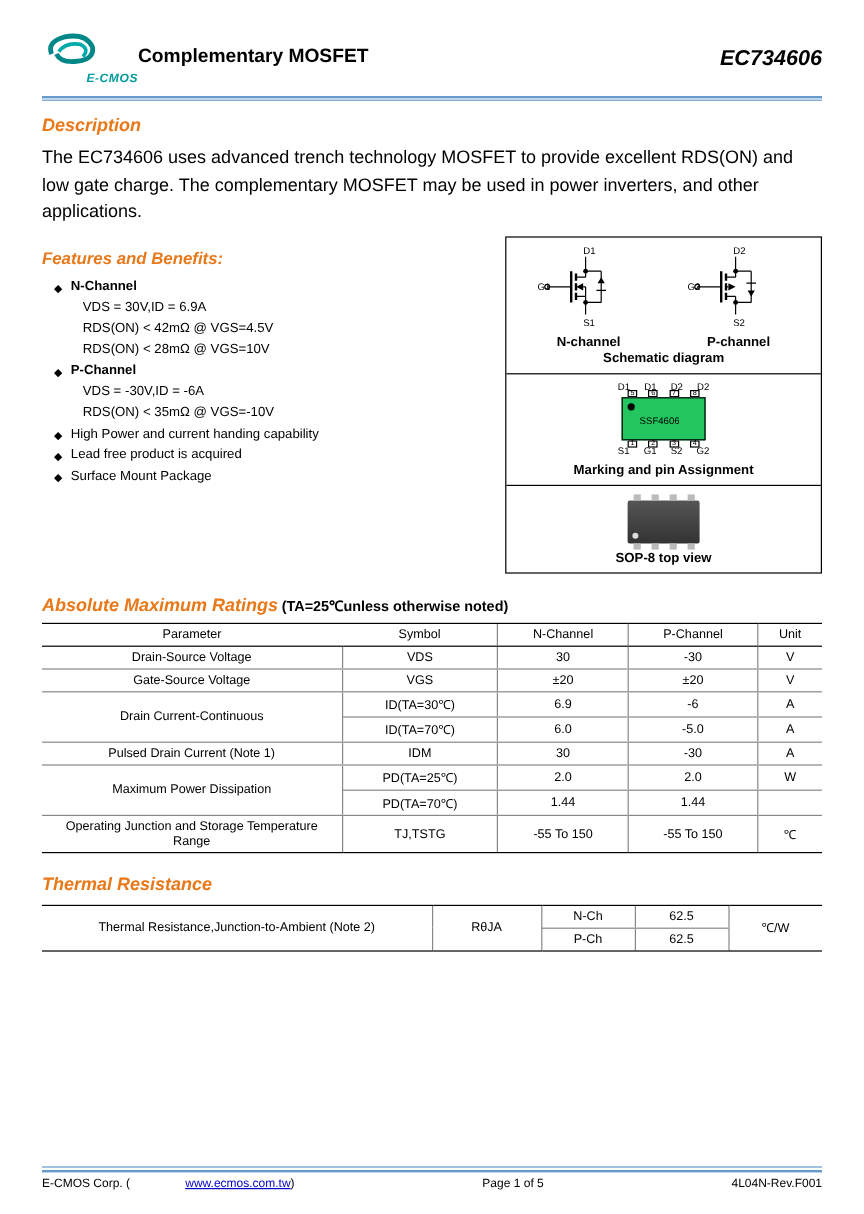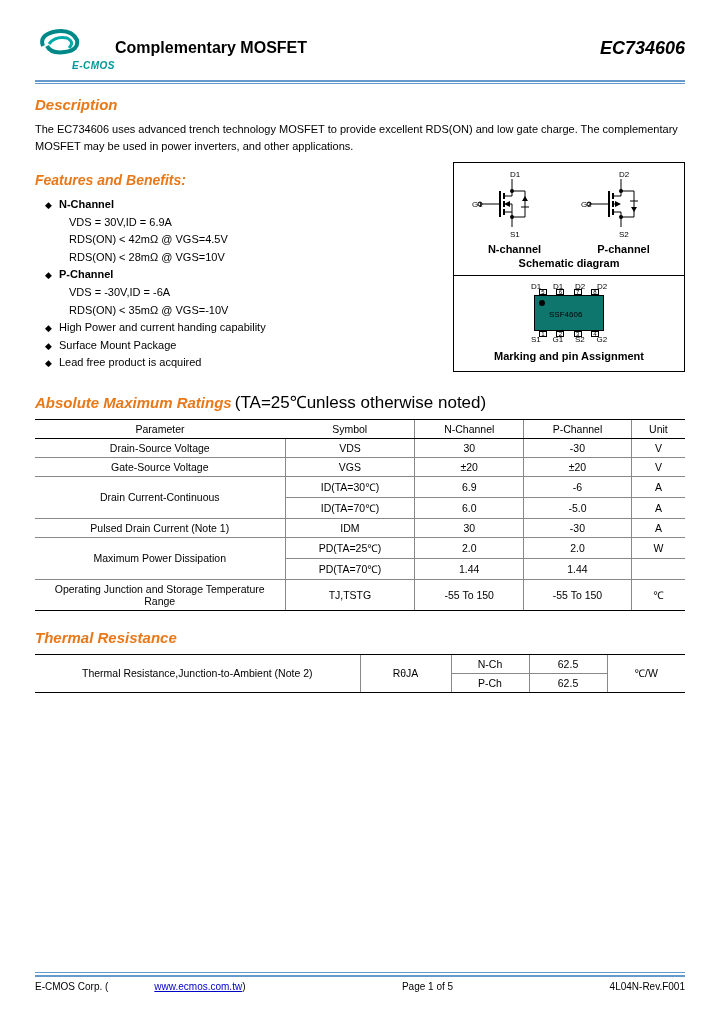--- a/index.html
+++ b/index.html
@@ -16,46 +16,46 @@
   .header { display: flex; align-items: center; height: 56px; position: relative; }
   .logo { width: 80px; }
   .logo-swirl { width: 48px; height: 32px; position: relative; }
   .logo-text { font-size: 10px; font-style: italic; color: #009999; font-weight: bold; letter-spacing: 0.5px; text-align: right; }
   .header-title { flex: 1; text-align: left; font-size: 16px; font-weight: bold; }
   .part-number { font-size: 18px; font-weight: bold; font-style: italic; }
   .hr-double { margin: 4px 0 12px 0; }
   .hr-double .line1 { height: 2px; background: #6699cc; margin-bottom: 1px; }
   .hr-double .line2 { height: 1px; background: #6699cc; }
   .section-title { color: #e87818; font-weight: bold; font-size: 15px; font-style: italic; margin: 10px 0 8px 0; }
-  .body-text { font-size: 11px; line-height: 1.5; margin-bottom: 8px; }
+  .body-text { font-size: 15px; line-height: 1.5; margin-bottom: 8px; }
   .features-row { display: flex; gap: 12px; }
   .features-col { flex: 1; }
   .features-list { list-style: none; padding-left: 10px; }
   .features-list li { font-size: 11px; line-height: 1.6; position: relative; padding-left: 14px; }
   .features-list li.bullet::before { content: "◆"; position: absolute; left: 0; font-size: 9px; top: 2px; }
   .features-list li.sub { padding-left: 24px; }
-  .diagram-col { width: 232px; border: 1px solid #000; }
+  .diagram-col { width: 264px; border: 1px solid #000; }
   .diagram-section { border-bottom: 1px solid #000; padding: 6px; text-align: center; font-size: 10px; }
   .diagram-section:last-child { border-bottom: none; }
   .diagram-row { display: flex; justify-content: space-around; align-items: center; }
   .mosfet-sym { width: 90px; height: 70px; }
   .diagram-label { font-weight: bold; font-size: 11px; margin-top: 2px; }
-  .chip-body { width: 70px; height: 36px; border: 1px solid #000; margin: 4px auto; position: relative; background: #0f766e; }
+  .chip-body { width: 70px; height: 36px; border: 1px solid #000; margin: 4px auto; position: relative; background: #22c55e; }
   .chip-dot { width: 6px; height: 6px; border-radius: 50%; background: #000; position: absolute; top: 4px; left: 4px; }
   .chip-label { font-size: 8px; position: absolute; top: 14px; left: 14px; }
   .chip-pins { display: flex; justify-content: space-between; position: absolute; width: 100%; }
   .chip-pins.top { top: -7px; } .chip-pins.bot { bottom: -7px; }
   .chip-pin { width: 8px; height: 6px; border: 1px solid #000; background: #fff; margin: 0 4px; font-size: 6px; line-height: 5px; text-align: center;}
   .pin-labels { display: flex; justify-content: space-around; font-size: 8px; width: 88px; margin: 0 auto; }
   .sop-chip { width: 60px; height: 36px; margin: 6px auto; background: linear-gradient(#555,#333); border-radius: 2px; position: relative; }
   .sop-pins { position: absolute; width: 100%; display: flex; justify-content: space-around; }
   .sop-pins.top { top: -5px; } .sop-pins.bot { bottom: -5px; }
   .sop-pin { width: 6px; height: 5px; background: #bbb; }
   .sop-dot { width: 5px; height: 5px; border-radius: 50%; background: #ddd; position: absolute; bottom: 4px; left: 4px; }
-  .ratings-note { font-size: 17px; font-weight: normal; }
+  .ratings-note { font-size: 12px; font-weight: bold; }
   table { border-collapse: collapse; width: 100%; font-size: 10.5px; margin-top: 6px; }
   th, td { padding: 3px 6px; text-align: center; }
   th { border-top: 1.5px solid #000; border-bottom: 1px solid #000; font-weight: normal; }
   td { border-bottom: 0.5px solid #888; }
   .col-param { text-align: center; width: 250px; }
   .vline { border-left: 0.5px solid #888; }
   tr.last td { border-bottom: 1.5px solid #000; }
   .thermal-table { margin-top: 6px; }
   .footer { position: absolute; bottom: 20px; left: 35px; right: 35px; }
   .footer-line { height: 1px; background: #6699cc; margin-bottom: 2px; }
@@ -91,22 +91,22 @@
       <div class="section-title" style="font-size:14px">Features and Benefits:</div>
       <ul class="features-list" id="features-list">
           <li class="bullet"><b>N-Channel</b></li>
           <li class="sub">VDS = 30V,ID = 6.9A</li>
           <li class="sub">RDS(ON) &lt; 42mΩ @ VGS=4.5V</li>
           <li class="sub">RDS(ON) &lt; 28mΩ @ VGS=10V</li>
           <li class="bullet"><b>P-Channel</b></li>
           <li class="sub">VDS = -30V,ID = -6A</li>
           <li class="sub">RDS(ON) &lt; 35mΩ @ VGS=-10V</li>
           <li class="bullet">High Power and current handing capability</li>
+          <li class="bullet">Lead free product is acquired</li>
           <li class="bullet">Surface Mount Package</li>
-          <li class="bullet">Lead free product is acquired</li>
         </ul>
     </div>
     <div class="diagram-col">
       <div class="diagram-section">
         <div class="diagram-row">
           <div>
             <svg class="mosfet-sym" viewBox="0 0 90 70">
               <text x="40" y="8" font-size="8">D1</text>
               <line x1="42" y1="10" x2="42" y2="22" stroke="#000"></line>
               <circle cx="42" cy="22" r="2" fill="#000"></circle>
@@ -193,20 +193,38 @@
           </div>
         </div>
         <div class="pin-labels" id="pin-bot-labels">
             <span>S1</span>
             <span>G1</span>
             <span>S2</span>
             <span>G2</span>
           </div>
         <div class="diagram-label" style="margin-top:6px">Marking and pin Assignment</div>
       </div>
+      <div class="diagram-section">
+        <div class="sop-chip">
+          <div class="sop-pins top">
+              <div class="sop-pin"></div>
+              <div class="sop-pin"></div>
+              <div class="sop-pin"></div>
+              <div class="sop-pin"></div>
+            </div>
+          <div class="sop-dot"></div>
+          <div class="sop-pins bot">
+              <div class="sop-pin"></div>
+              <div class="sop-pin"></div>
+              <div class="sop-pin"></div>
+              <div class="sop-pin"></div>
+            </div>
+        </div>
+        <div class="diagram-label">SOP-8    top view</div>
+      </div>
     </div>
   </div>
 
   <div style="margin-top:18px">
     <span class="section-title" style="display:inline">Absolute Maximum  Ratings</span>
     <span class="ratings-note">(TA=25℃unless otherwise noted)</span>
   </div>
   <table>
     <thead>
         <tr id="ratings-head">

